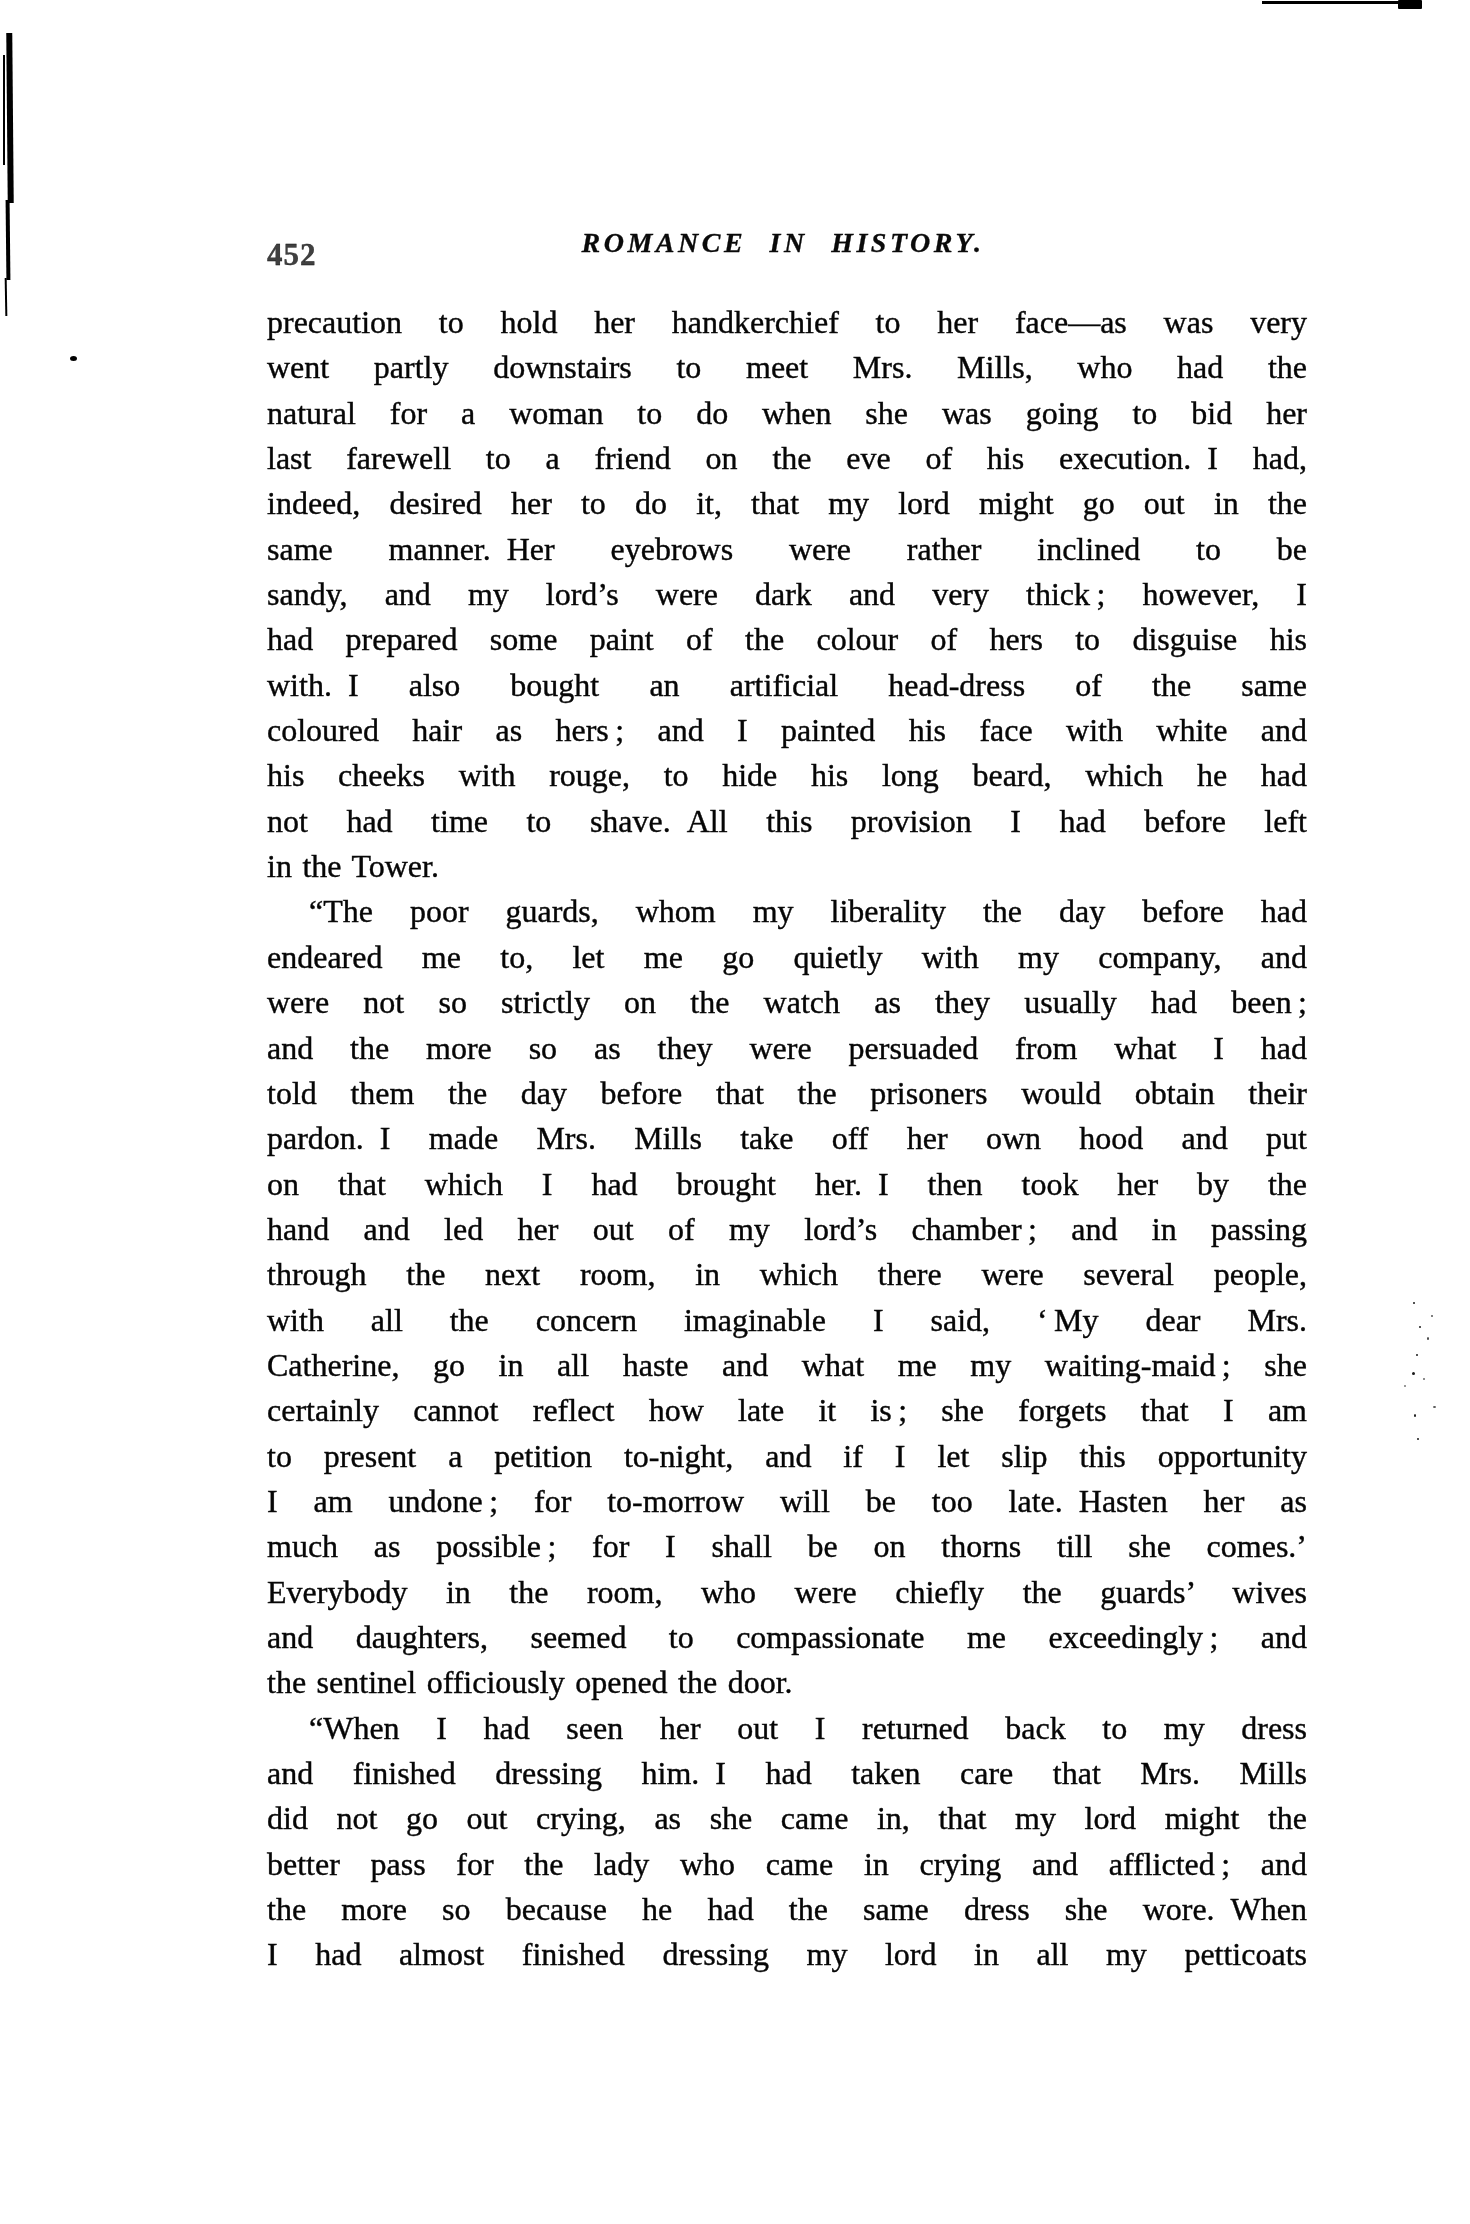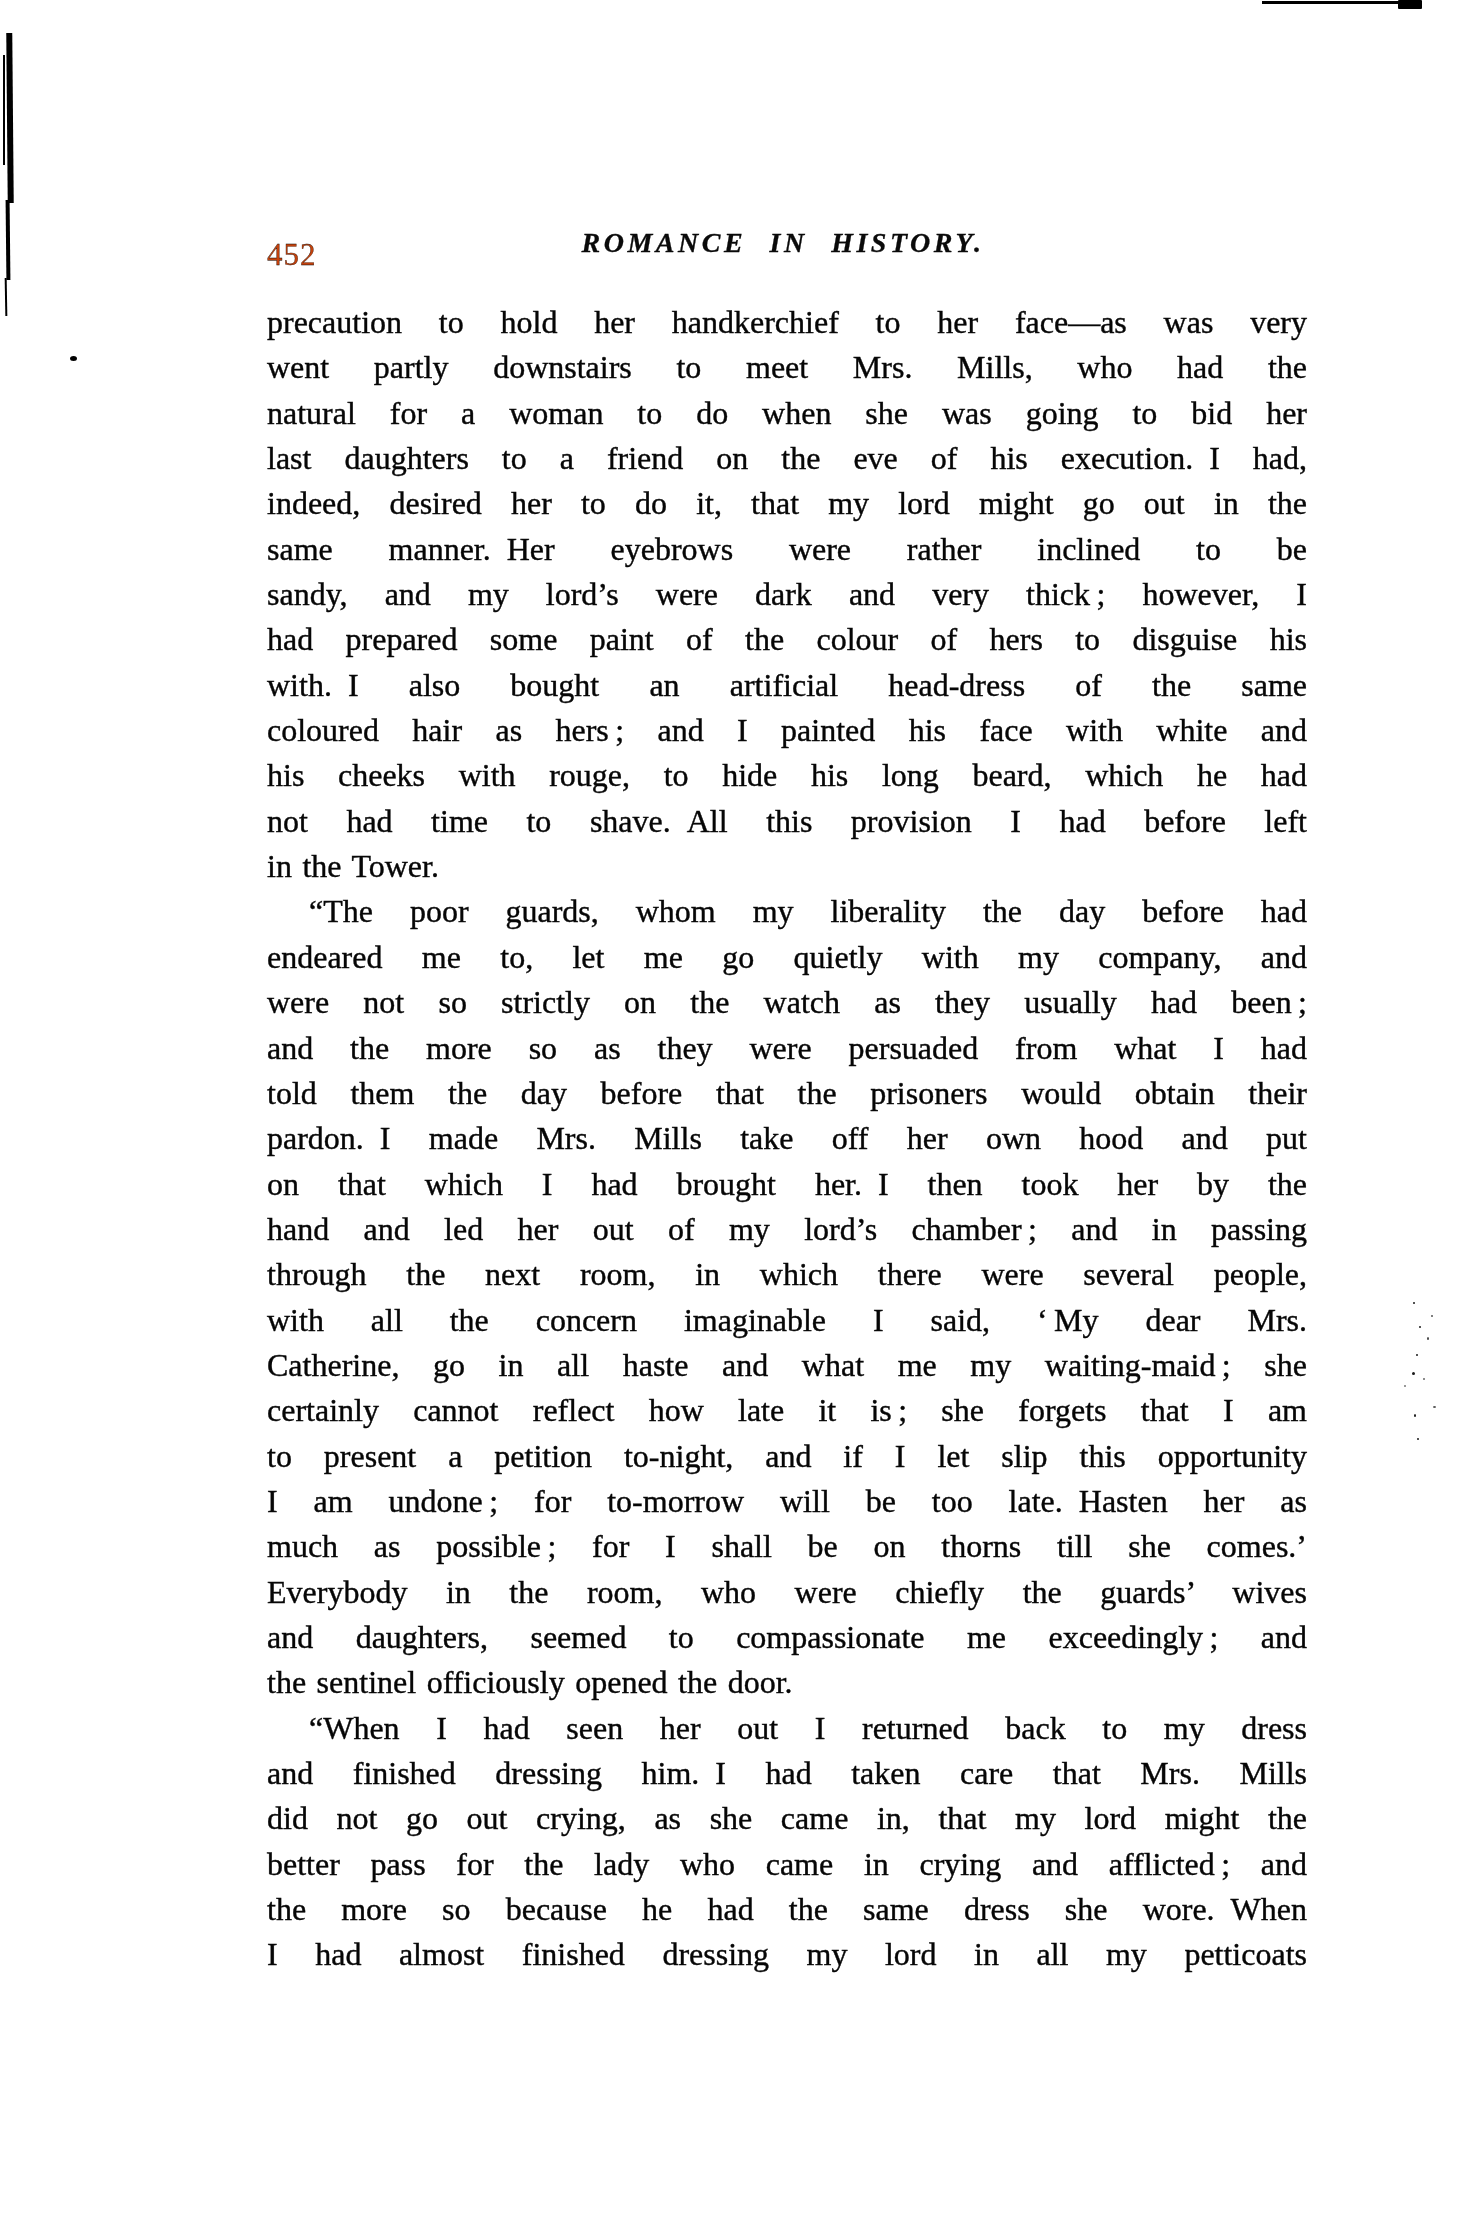--- a/index.html
+++ b/index.html
@@ -17,21 +17,22 @@
     color: #070707;
   }
 
   
   .pagenum {
     position: absolute;
     left: 267px;
     top: 237px;
     font-size: 31px;
     letter-spacing: 1px;
-    color: #c2410c;
+    color: #404040;
+    font-weight: bold;
     -webkit-text-stroke: 0.3px #0a0a0a;
   }
   .running-title {
     position: absolute;
     left: 50%;
     top: 227px;
     transform: translateX(-50%);
     margin-left: 48px;
     font-size: 28px;
     font-style: italic;
@@ -116,21 +117,21 @@
 
   <header>
     <span class="pagenum">452</span>
     <span class="running-title">ROMANCE IN HISTORY.</span>
   </header>
 
   <main class="body-text" id="body-text">
       <div class="line">precaution to hold her handkerchief to her face—as was very</div>
       <div class="line">went partly downstairs to meet Mrs. Mills, who had the</div>
       <div class="line">natural for a woman to do when she was going to bid her</div>
-      <div class="line">last daughters to a friend on the eve of his execution. I had,</div>
+      <div class="line">last farewell to a friend on the eve of his execution. I had,</div>
       <div class="line">indeed, desired her to do it, that my lord might go out in the</div>
       <div class="line">same manner. Her eyebrows were rather inclined to be</div>
       <div class="line">sandy, and my lord’s were dark and very thick ; however, I</div>
       <div class="line">had prepared some paint of the colour of hers to disguise his</div>
       <div class="line">with. I also bought an artificial head-dress of the same</div>
       <div class="line">coloured hair as hers ; and I painted his face with white and</div>
       <div class="line">his cheeks with rouge, to hide his long beard, which he had</div>
       <div class="line">not had time to shave. All this provision I had before left</div>
       <div class="line no-stretch">in the Tower.</div>
       <div class="line indent">“The poor guards, whom my liberality the day before had</div>

